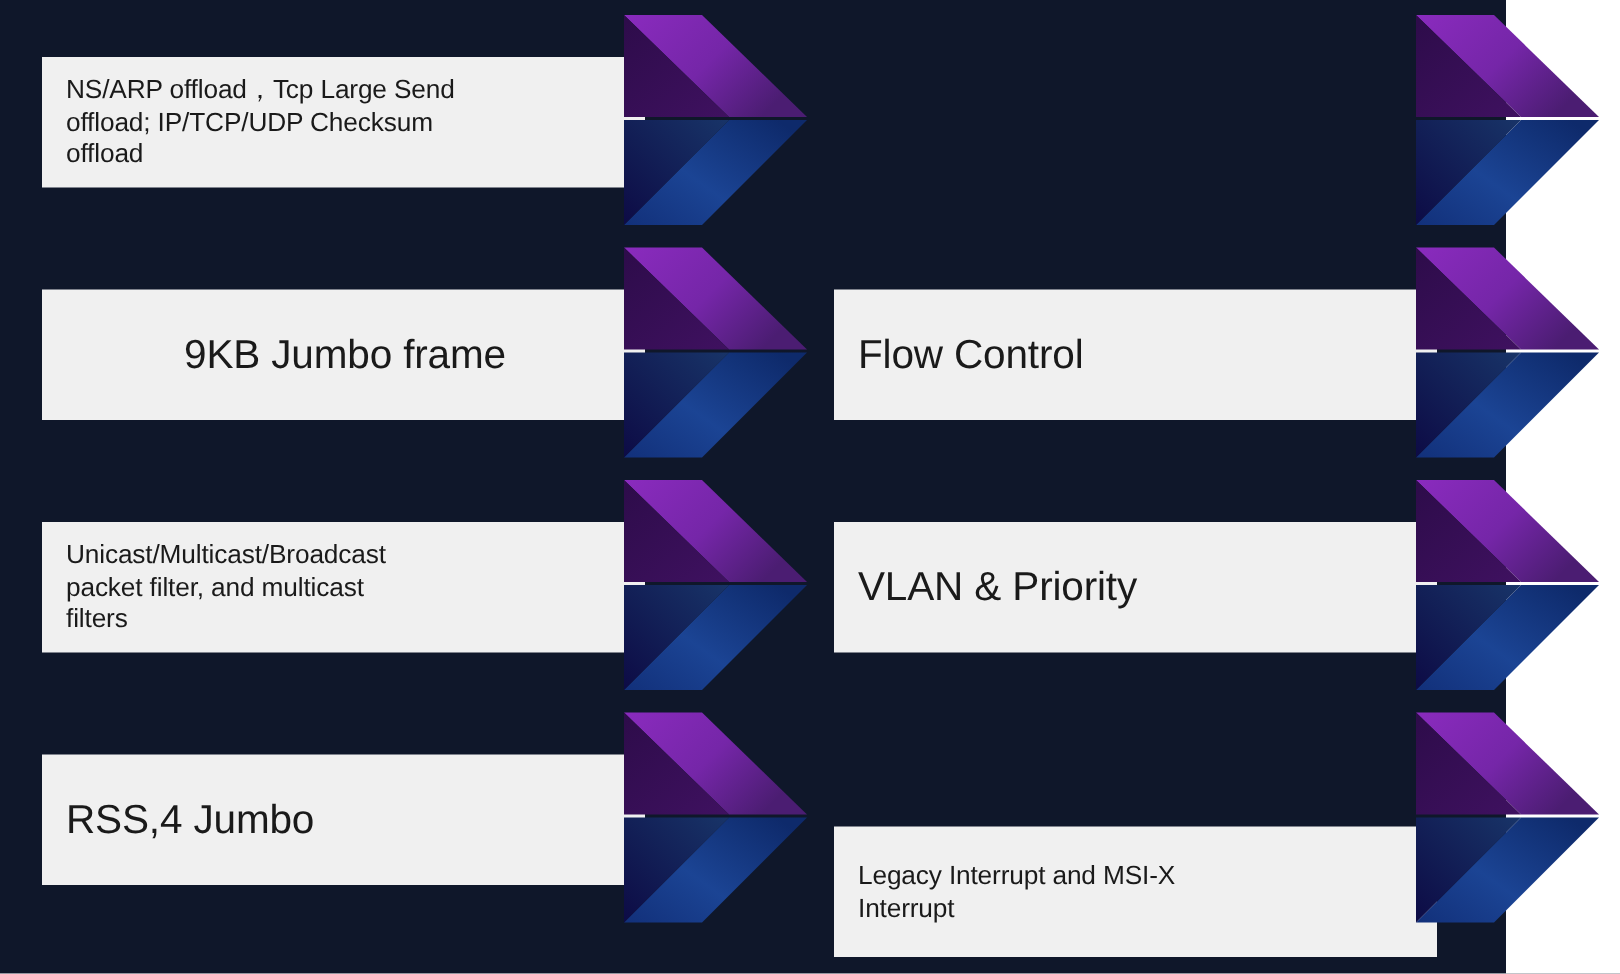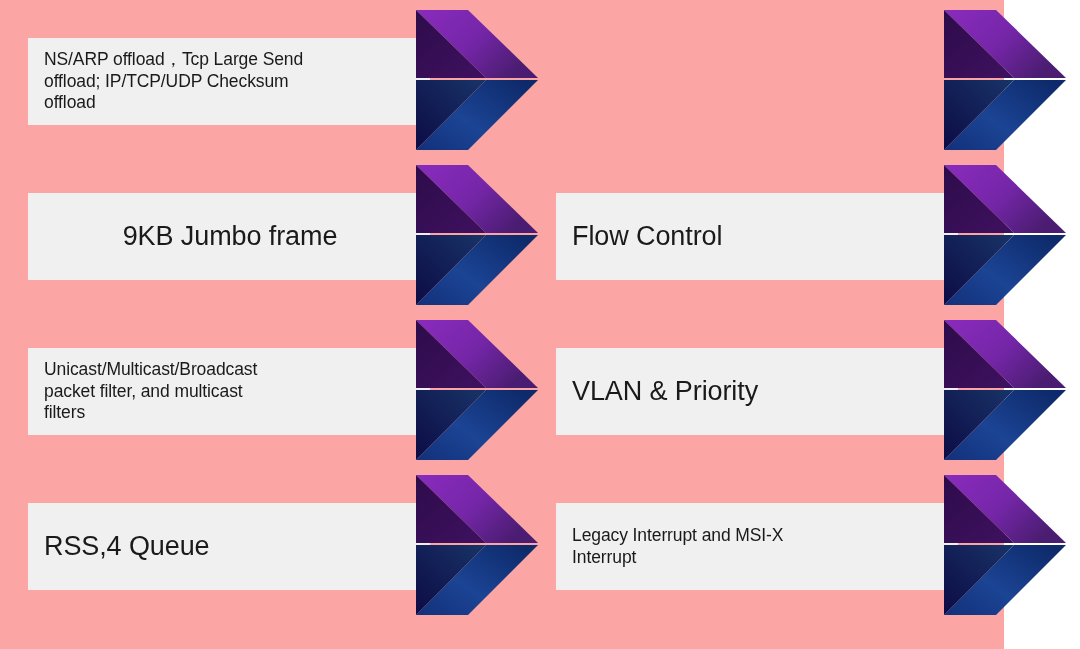--- a/index.html
+++ b/index.html
@@ -13,21 +13,21 @@
     position: relative;
     overflow: hidden;
     font-family: "Liberation Sans", sans-serif;
   }
 
   #slide-canvas {
     position: absolute;
     left: 0; top: 0;
     width: 1004px;
     height: 649px;
-    background: #fca5a5;
+    background: #0f172a;
   }
 
   
   .banner {
     position: absolute;
     width: 512px;
     height: 144px;
   }
 
   
@@ -304,21 +304,21 @@
 
     <path d="M 150 72 L 80 142 L 28 142 L 98 72 Z" fill="url(#gb-l-vlan-priority)"></path>
 
     <path d="M 98 72 L 28 142 L 28 72 Z" fill="url(#gb-d-vlan-priority)"></path>
   </g>
 </svg>
       </div>
     </div>
     <div class="banner" style="left: 28px; top: 473px;">
       <div class="banner-plate" style="background: rgb(240, 240, 240);">
-        <div class="banner-label size-lg" style="color: rgb(26, 26, 26);">RSS,4 Queue</div>
+        <div class="banner-label size-lg" style="color: rgb(26, 26, 26);">RSS,4 Jumbo</div>
       </div>
       <div class="banner-arrow">
 <svg viewBox="0 0 152 144" xmlns="http://www.w3.org/2000/svg">
   <defs>
     <linearGradient id="gp-l-rss-queue" x1="0" y1="0" x2="1" y2="0.55">
       <stop offset="0%" stop-color="#8A2BBE"></stop>
       <stop offset="55%" stop-color="#7526A8"></stop>
       <stop offset="100%" stop-color="#4B1D72"></stop>
     </linearGradient>
     <linearGradient id="gp-d-rss-queue" x1="0.1" y1="0" x2="1" y2="1">
@@ -342,21 +342,21 @@
     <path d="M 28 2 L 98 70 L 28 70 Z" fill="url(#gp-d-rss-queue)"></path>
 
     <path d="M 150 72 L 80 142 L 28 142 L 98 72 Z" fill="url(#gb-l-rss-queue)"></path>
 
     <path d="M 98 72 L 28 142 L 28 72 Z" fill="url(#gb-d-rss-queue)"></path>
   </g>
 </svg>
       </div>
     </div>
     <div class="banner" style="left: 556px; top: 473px;">
-      <div class="banner-plate" style="background: rgb(240, 240, 240);">
+      <div class="banner-plate" style="background: rgb(240, 240, 240); margin-top: 48px;">
         <div class="banner-label size-sm" style="color: rgb(26, 26, 26);">Legacy Interrupt and MSI-X
 Interrupt</div>
       </div>
       <div class="banner-arrow">
 <svg viewBox="0 0 152 144" xmlns="http://www.w3.org/2000/svg">
   <defs>
     <linearGradient id="gp-l-interrupts" x1="0" y1="0" x2="1" y2="0.55">
       <stop offset="0%" stop-color="#8A2BBE"></stop>
       <stop offset="55%" stop-color="#7526A8"></stop>
       <stop offset="100%" stop-color="#4B1D72"></stop>

